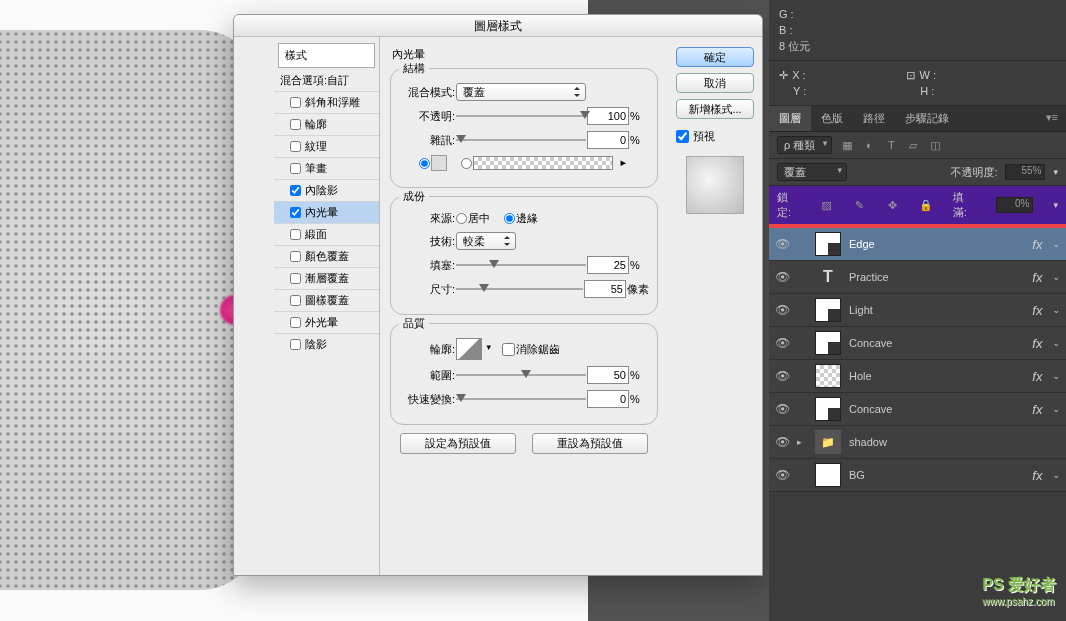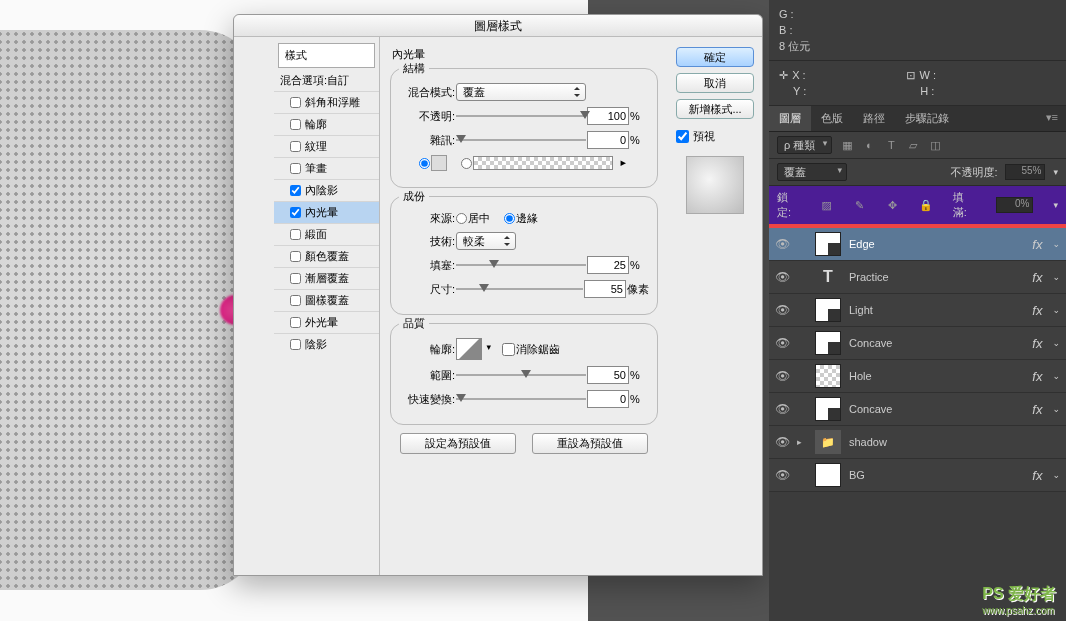--- a/index.html
+++ b/index.html
@@ -77,21 +77,21 @@
 .thumb { width: 26px; height: 24px; background: #fff; border: 1px solid #222; position: relative; flex-shrink: 0; }
 .thumb.corner::after { content: ""; position: absolute; right: 0; bottom: 0; width: 12px; height: 12px; background: #333; }
 .thumb.checker { background: repeating-conic-gradient(#ccc 0 25%, #fff 0 50%) 0 0/8px 8px; }
 .thumb.folder { background: #555; display: flex; align-items: center; justify-content: center; color: #aaa; border: none; }
 .thumb.text { background: #3f3f3f; border: none; color: #ddd; display: flex; align-items: center; justify-content: center; font-size: 16px; font-weight: bold; }
 .layer .name { flex: 1; font-size: 11px; }
 .layer .fx { font-style: italic; color: #ccc; font-size: 13px; margin-right: 2px; }
 .layer .chev { font-size: 9px; color: #ccc; }
 .layer .tri { font-size: 9px; color: #bbb; width: 10px; }
 
-.watermark { position: absolute; right: 10px; bottom: 5px; font-size: 16px; font-weight: bold; color: #7fb64a; text-shadow: 1px 1px 0 #fff; display: flex; gap: 4px; }
+.watermark { position: absolute; right: 10px; bottom: 14px; font-size: 16px; font-weight: bold; color: #7fb64a; text-shadow: 1px 1px 0 #fff; display: flex; gap: 4px; }
 .watermark .sub { font-size: 10px; color: #6ea040; font-weight: normal; display: block; }
 .al-box { position: absolute; top: 6px; left: -28px; width: 22px; height: 22px; border: 1px solid #555; background: #3a3a3a; color: #ccc; font-size: 10px; display: flex; align-items: center; justify-content: center; border-radius: 2px; }
 </style>
 </head>
 <body>
 
 <div class="canvas-area">
   <div class="paper">
     <div class="speaker-disc"></div>
     <div class="pink-dot"></div>

